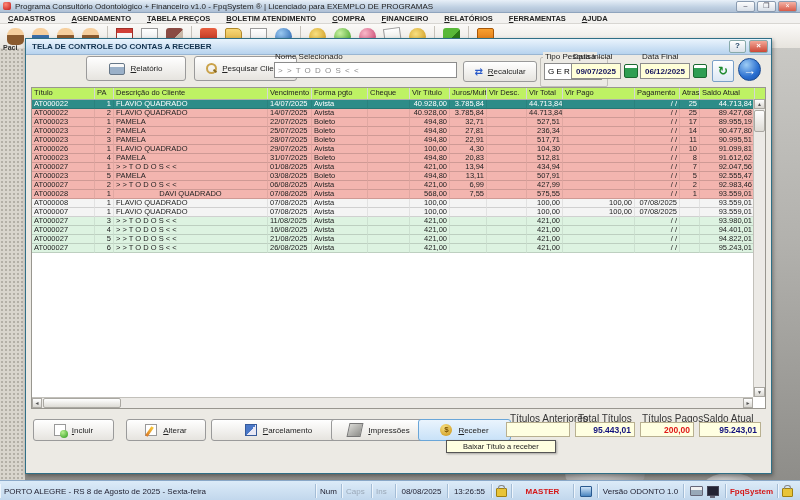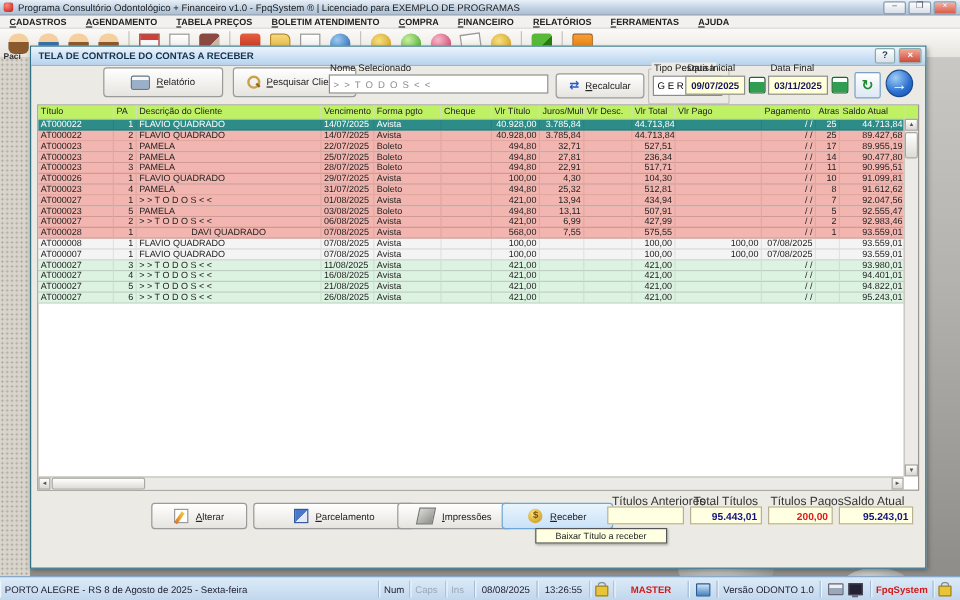--- a/index.html
+++ b/index.html
@@ -234,21 +234,21 @@
   <div class="combo" style="left:518px;top:24px;width:58px;height:17px;">
     <span>G E R A L</span>
     <span class="arrow">▼</span>
   </div>
 
   <div class="lbl" style="left:547px;top:13px;">Data Inicial</div>
   <div class="field date" style="left:545px;top:24px;width:50px;height:16px;">09/07/2025</div>
   <div class="calbtn" style="left:598px;top:25px;"></div>
 
   <div class="lbl" style="left:616px;top:13px;">Data Final</div>
-  <div class="field date" style="left:614px;top:24px;width:50px;height:16px;">03/11/2025</div>
+  <div class="field date" style="left:614px;top:24px;width:50px;height:16px;">06/12/2025</div>
   <div class="calbtn" style="left:667px;top:25px;"></div>
 
   <div class="sqbtn" style="left:686px;top:21px;width:20px;height:20px;font-size:12px;">
       <span>↻</span>
     </div>
   <div class="gobtn" style="left:712px;top:19px;"><span>→</span></div>
 
   <div class="grid">
     <div class="ghead" id="ghead">
         <div class="gc" style="width: 63px;">Título</div>
@@ -364,21 +364,21 @@
           <div class="gc al-r" style="width: 55px;">91.099,81</div>
         </div>
         <div class="grow overdue">
           <div class="gc" style="width: 63px;">AT000023</div>
           <div class="gc al-r" style="width: 19px;">4</div>
           <div class="gc" style="width: 154px;">PAMELA</div>
           <div class="gc" style="width: 44px;">31/07/2025</div>
           <div class="gc" style="width: 56px;">Boleto</div>
           <div class="gc" style="width: 42px;"></div>
           <div class="gc al-r" style="width: 40px;">494,80</div>
-          <div class="gc al-r" style="width: 37px;">25,32</div>
+          <div class="gc al-r" style="width: 37px;">20,83</div>
           <div class="gc al-r" style="width: 40px;"></div>
           <div class="gc al-r" style="width: 36px;">512,81</div>
           <div class="gc al-r" style="width: 72px;"></div>
           <div class="gc al-r" style="width: 45px;">/  /</div>
           <div class="gc al-r" style="width: 20px;">8</div>
           <div class="gc al-r" style="width: 55px;">91.612,62</div>
         </div>
         <div class="grow overdue">
           <div class="gc" style="width: 63px;">AT000027</div>
           <div class="gc al-r" style="width: 19px;">1</div>
@@ -545,20 +545,24 @@
       <div class="sthumb" style="left:0;top:11px;width:11px;height:22px;"></div>
       <div class="sarrow" style="left:0;bottom:0;width:11px;height:10px;">▼</div>
     </div>
     <div class="hscroll">
       <div class="sarrow" style="left:0;top:0;width:10px;height:10px;">◄</div>
       <div class="sthumb" style="left:11px;top:0;width:78px;height:10px;"></div>
       <div class="sarrow" style="right:0;top:0;width:10px;height:10px;">►</div>
     </div>
   </div>
 
+  <div class="fbtn" style="left:7px;top:380px;width:81px;">
+    <span class="fi fi-add"></span>
+    <span class="ul1"><u>I</u>ncluir</span>
+  </div>
   <div class="fbtn" style="left:100px;top:380px;width:80px;">
     <span class="fi fi-edit"></span>
     <span class="ul1"><u>A</u>lterar</span>
   </div>
   <div class="fbtn" style="left:185px;top:380px;width:135px;">
     <span class="fi fi-parc"></span>
     <span class="ul1"><u>P</u>arcelamento</span>
   </div>
   <div class="fbtn" style="left:305px;top:380px;width:96px;">
     <span class="fi fi-print"></span>

